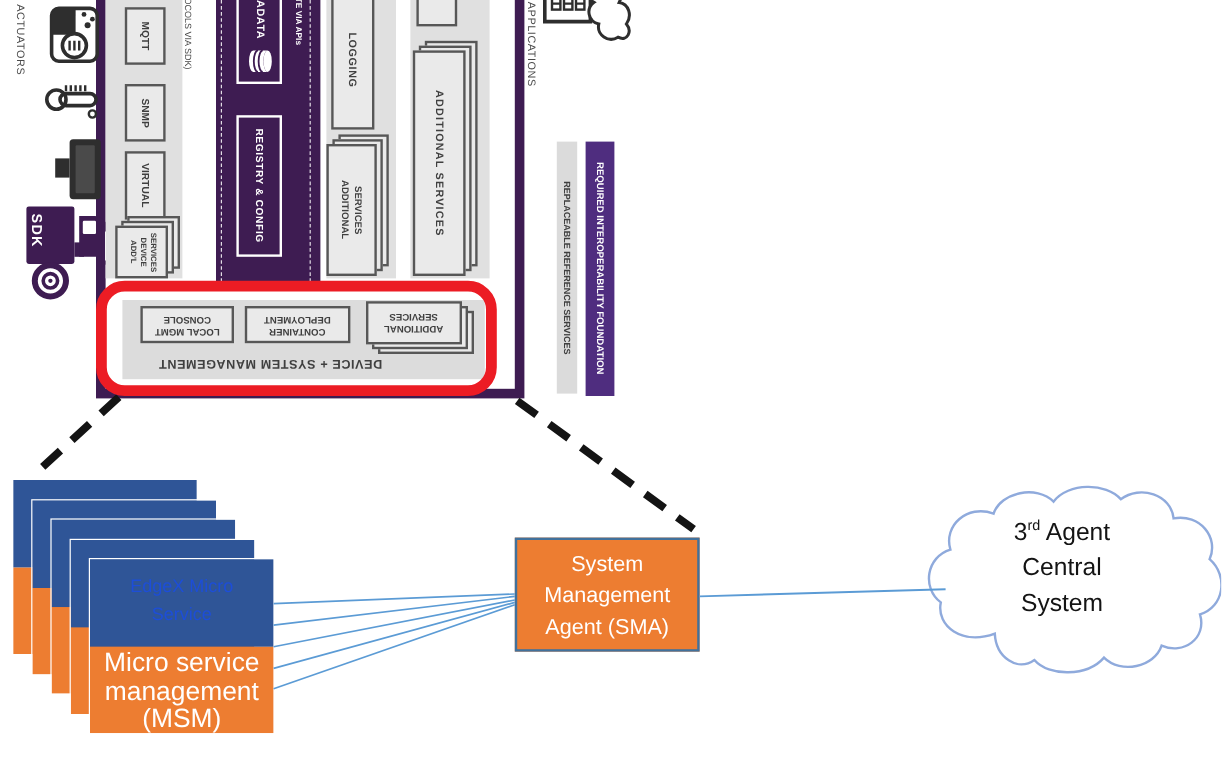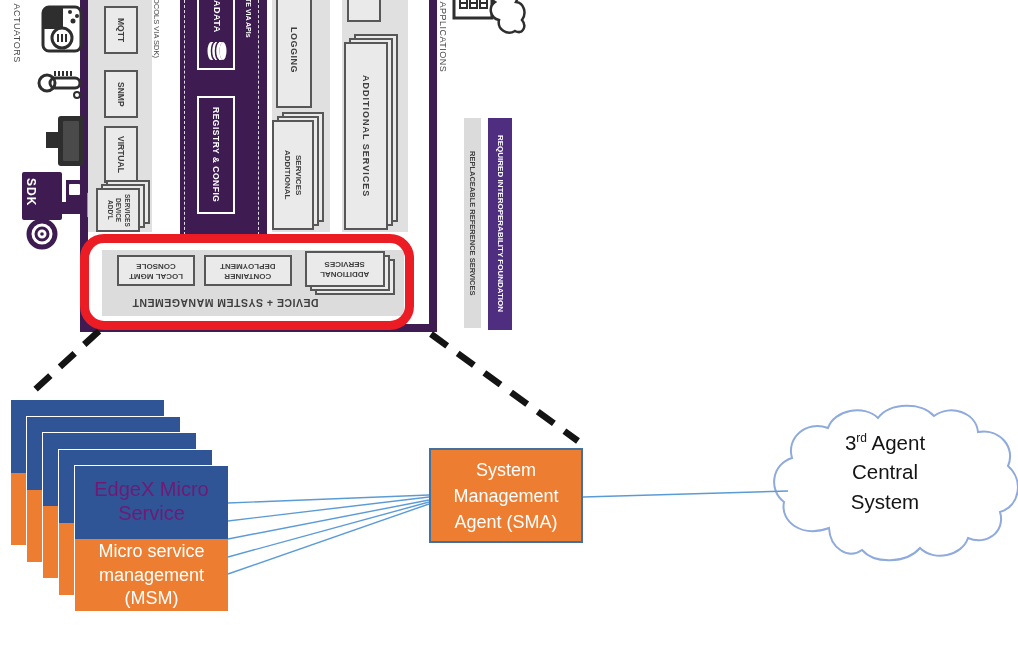--- a/index.html
+++ b/index.html
@@ -197,23 +197,23 @@
         <div style="height:72px;background:#ED7D31;"></div>
     </div>
     <div class="abs card" style="left:59px;top:450px;width:153px;height:145px;">
       <div style="height:73px;background:#2F5597;"></div>
         <div style="height:72px;background:#ED7D31;"></div>
     </div>
     <div class="abs card" style="left:75px;top:466px;width:153px;height:145px;">
       <div style="height:73px;background:#2F5597;"></div>
         <div style="height:72px;background:#ED7D31;"></div>
     </div>
-    <div class="abs pre" style="left:75px;top:477px;width:153px;text-align:center;color:#701a75;font-size:20px;line-height:24px;">EdgeX Micro
+    <div class="abs pre" style="left:75px;top:477px;width:153px;text-align:center;color:#1d4ed8;font-size:15px;line-height:24px;">EdgeX Micro
 Service</div>
-    <div class="abs pre" style="left:75px;top:540px;width:153px;text-align:center;color:#fff;font-size:18px;line-height:23.5px;">Micro service
+    <div class="abs pre" style="left:75px;top:540px;width:153px;text-align:center;color:#fff;font-size:22px;line-height:23.5px;">Micro service
 management
 (MSM)</div>
   </div>
 
   <div class="abs pre" style="left:429px;top:448px;width:154px;height:95px;background:#ED7D31;border:2px solid #41719C;
               color:#fff;font-size:18px;line-height:26px;text-align:center;padding-top:7px;">System
 Management
 Agent (SMA)</div>
 
   <svg class="abs" style="left:772px;top:402px;" width="246" height="168" viewBox="0 0 246 168">

